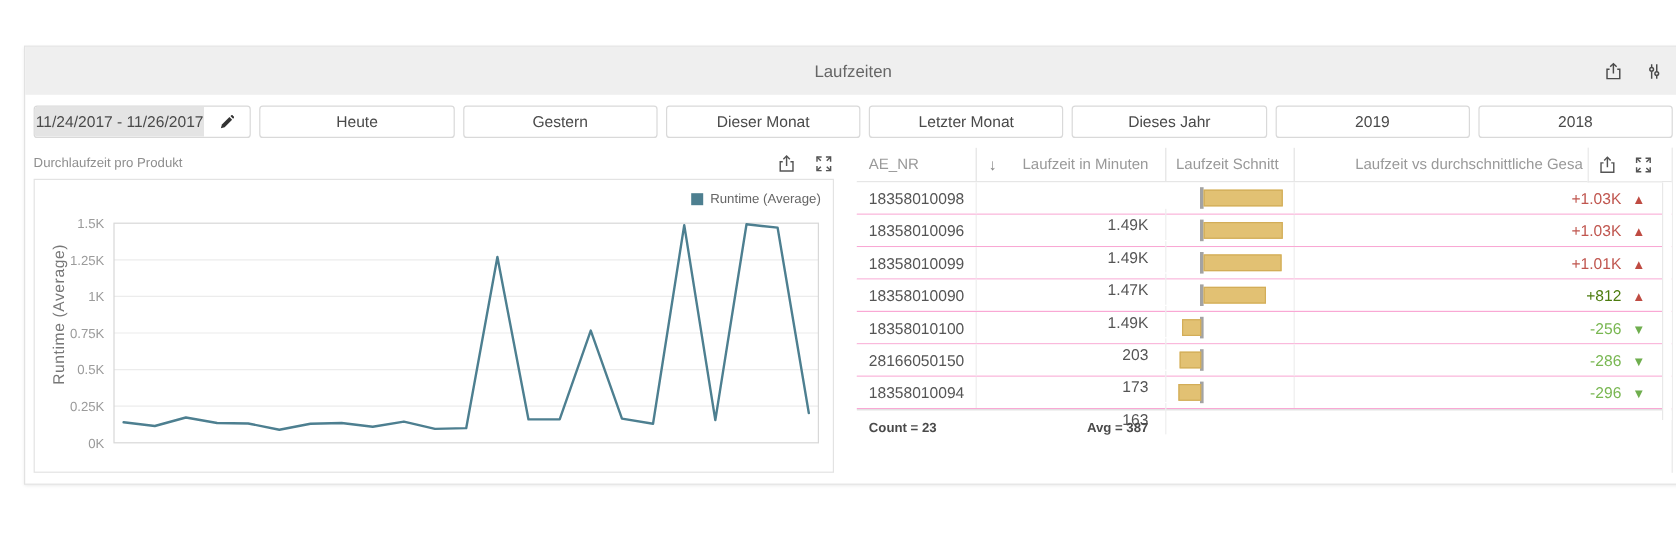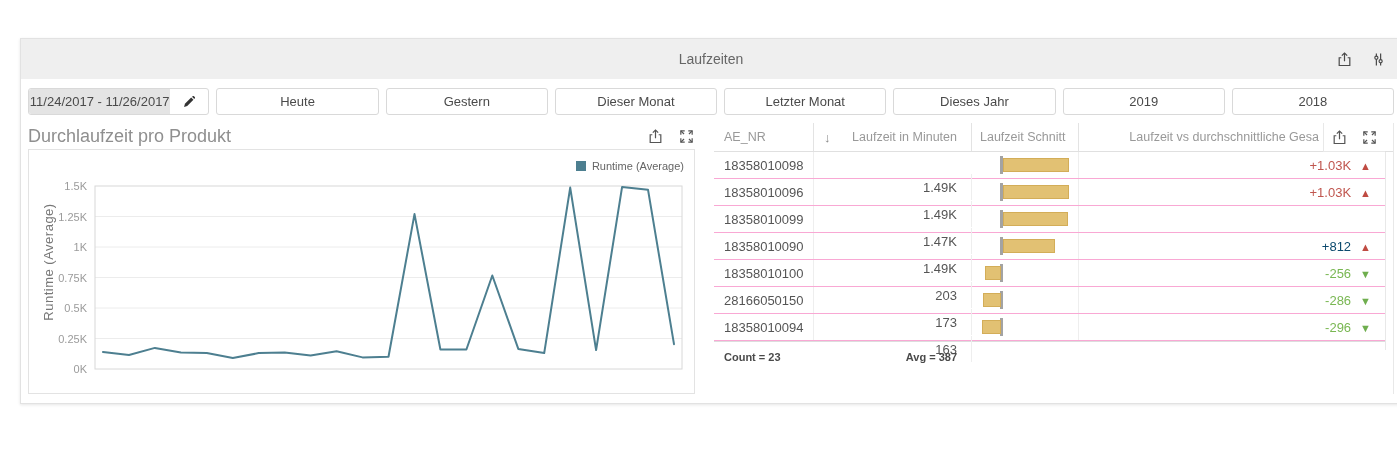--- a/index.html
+++ b/index.html
@@ -22,21 +22,21 @@
          font-size:13px; color:#4a4a4a; cursor:pointer; white-space:nowrap; }
   .date-btn { flex:1.12; padding:0; overflow:hidden; }
   .date-text { flex:1; height:100%; background:#e4e4e4; border-radius:2px 0 0 2px;
                display:flex; align-items:center; justify-content:center; }
   .pencil-wrap { width:38px; height:100%; display:flex; align-items:center; justify-content:center; color:#333; }
   .pencil-wrap svg { width:14px; height:14px; fill:currentColor; }
   
   .content { display:flex; gap:19px; padding:0 7px; }
   
   .chart-panel { width:667px; }
-  .panel-head { height:26px; display:flex; align-items:center; font-size:18px; color:#8f8f8f; }
+  .panel-head { height:26px; display:flex; align-items:center; font-size:11px; color:#8f8f8f; }
   .panel-head-icons { margin-left:auto; display:flex; gap:13px; color:#555; }
   .chart-box { position:relative; border:1px solid #e3e3e3; height:245px; background:#fff; }
   .legend { position:absolute; top:10px; right:10px; display:flex; align-items:center; gap:6px;
             font-size:11px; color:#666; }
   .legend-swatch { width:10px; height:10px; display:inline-block; }
   .y-axis-label { position:absolute; left:12px; top:46%; transform:translateY(-50%) rotate(180deg);
                   writing-mode:vertical-rl; font-size:13px; color:#777; letter-spacing:.5px; }
   #plot { position:absolute; left:0; top:0; }
   
   .table-panel { flex:1; position:relative; font-size:13px; color:#555; border-right:1px solid #e8e8e8; }
@@ -205,29 +205,30 @@
             </div>
             <div class="c4"><span class="dval" style="color: rgb(192, 86, 79);">+1.03K</span><span class="tri" style="color: rgb(191, 75, 66);">▲</span></div>
           </div>
           <div class="trow">
             <div class="c1">18358010099</div>
             <div class="c2">1.47K</div>
             <div class="c3">
               <span class="refline" style="background: rgb(163, 163, 163);"></span>
               <span class="bar" style="width: 65px; background: rgb(226, 193, 115); left: 31px;"></span>
             </div>
+            <div class="c4"><span class="dval" style="color: rgb(192, 86, 79);">+1.01K</span><span class="tri" style="color: rgb(191, 75, 66);">▲</span></div>
           </div>
           <div class="trow">
             <div class="c1">18358010090</div>
             <div class="c2">1.49K</div>
             <div class="c3">
               <span class="refline" style="background: rgb(163, 163, 163);"></span>
               <span class="bar" style="width: 52px; background: rgb(226, 193, 115); left: 31px;"></span>
             </div>
-            <div class="c4"><span class="dval" style="color: #0c4a6e; margin-left: 12px;">+812</span><span class="tri" style="color: rgb(191, 75, 66);">▲</span></div>
+            <div class="c4"><span class="dval" style="color: #4d7c0f; margin-left: 12px;">+812</span><span class="tri" style="color: rgb(191, 75, 66);">▲</span></div>
           </div>
           <div class="trow">
             <div class="c1">18358010100</div>
             <div class="c2">203</div>
             <div class="c3">
               <span class="refline" style="background: rgb(163, 163, 163);"></span>
               <span class="bar" style="width: 16px; background: rgb(226, 193, 115); left: 13px;"></span>
             </div>
             <div class="c4"><span class="dval" style="color: rgb(121, 183, 82);">-256</span><span class="tri" style="color: rgb(111, 174, 78);">▼</span></div>
           </div>

